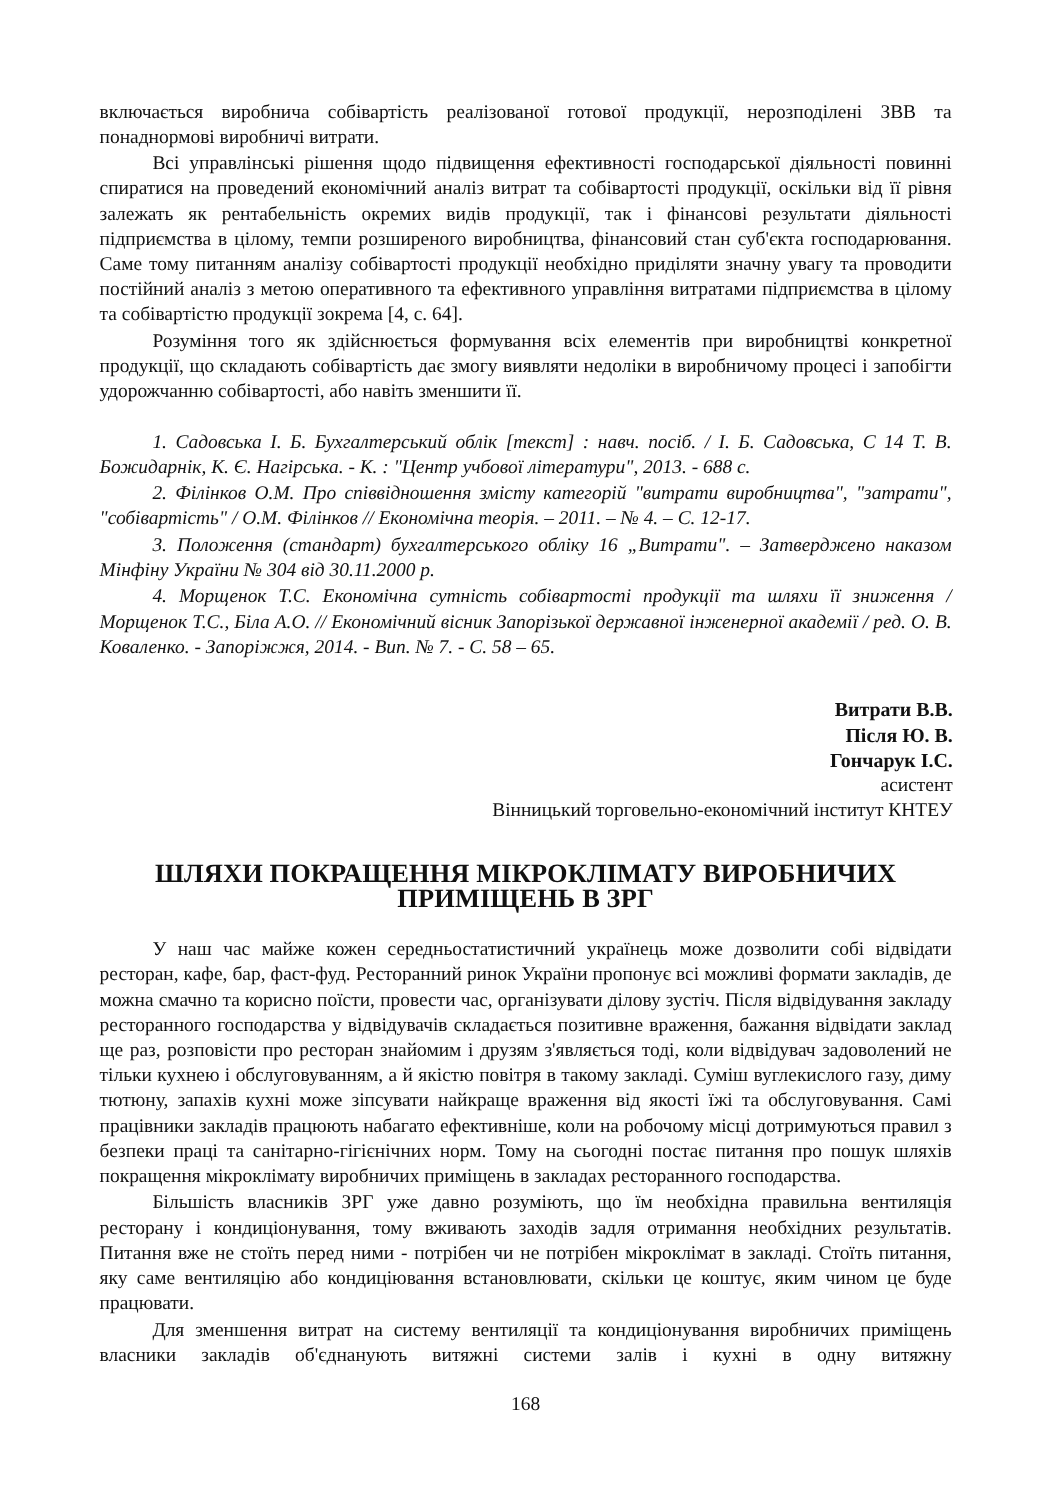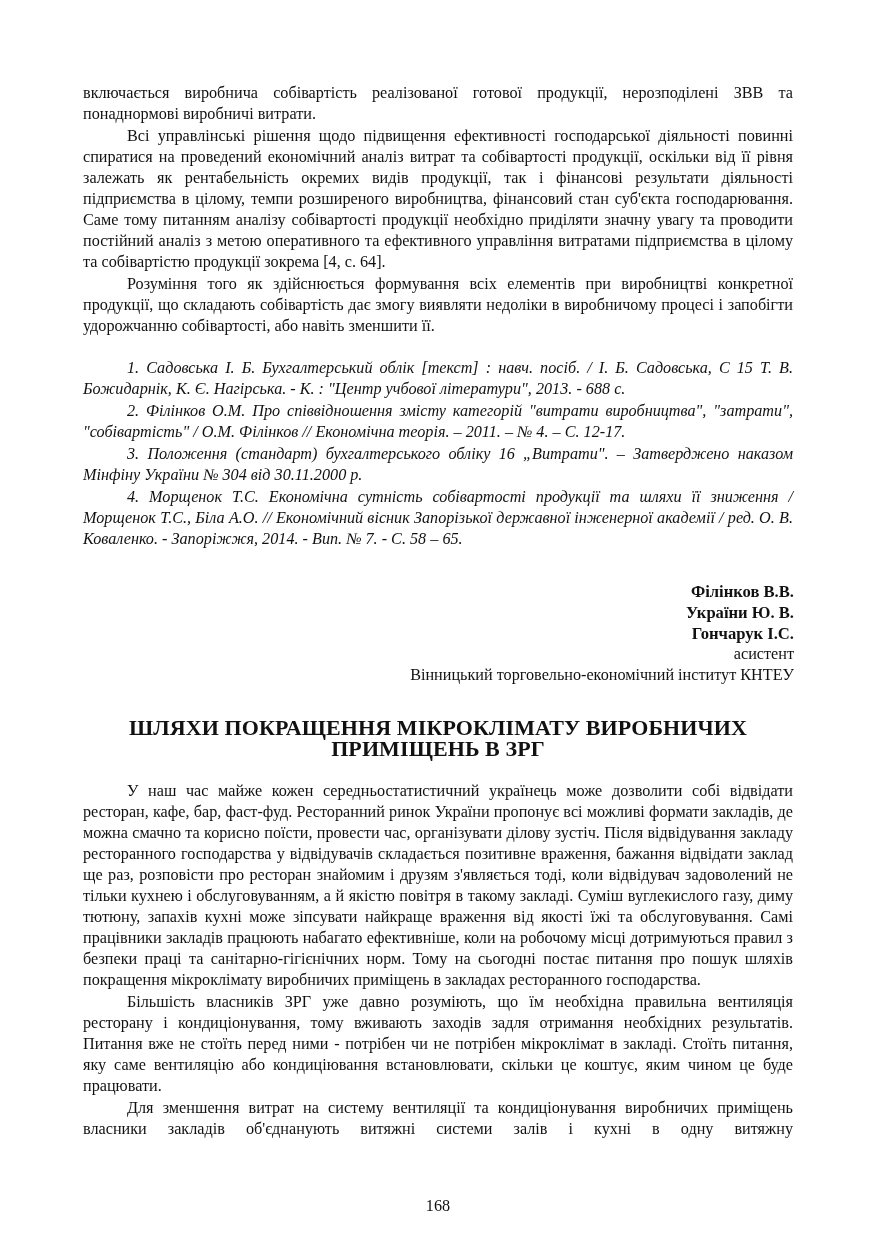--- a/index.html
+++ b/index.html
@@ -15,45 +15,45 @@
   .refs p { text-indent: 44px; }
   .authors { margin-top: 31px; text-align: right; }
   .authors .name { font-weight: bold; font-size: 16.6px; line-height: 21px; }
   .authors .role, .authors .inst { font-size: 16.2px; line-height: 21px; }
   .title {
     margin-top: 31px; text-align: center; font-weight: bold; font-size: 22px;
     letter-spacing: 0.1px;
   }
   .body2 { margin-top: 22px; }
   .page-number {
-    position: absolute; left: 0; width: 876px; top: 1197px; text-align: center;
+    position: absolute; left: 0; width: 876px; top: 1161px; text-align: center;
     font-family: "Liberation Serif", "DejaVu Serif", serif; font-size: 16.2px; color: #111;
   }
 </style>
 </head>
 <body>
 
 <div class="page">
 
   <div>
     <p>включається виробнича собівартість реалізованої готової продукції, нерозподілені ЗВВ та понаднормові виробничі витрати.</p>
     <p class="indent">Всі управлінські рішення щодо підвищення ефективності господарської діяльності повинні спиратися на проведений економічний аналіз витрат та собівартості продукції, оскільки від її рівня залежать як рентабельність окремих видів продукції, так і фінансові результати діяльності підприємства в цілому, темпи розширеного виробництва, фінансовий стан суб'єкта господарювання. Саме тому питанням аналізу собівартості продукції необхідно приділяти значну увагу та проводити постійний аналіз з метою оперативного та ефективного управління витратами підприємства в цілому та собівартістю продукції зокрема [4, с. 64].</p>
     <p class="indent">Розуміння того як здійснюється формування всіх елементів при виробництві конкретної продукції, що складають собівартість дає змогу виявляти недоліки в виробничому процесі і запобігти удорожчанню собівартості, або навіть зменшити її.</p>
   </div>
 
   <div class="refs">
-    <p>1. Садовська І. Б. Бухгалтерський облік [текст] : навч. посіб. / І. Б. Садовська, С 15 Т. В. Божидарнік, К. Є. Нагірська. - К. : "Центр учбової літератури", 2013. - 688 с.</p>
+    <p>1. Садовська І. Б. Бухгалтерський облік [текст] : навч. посіб. / І. Б. Садовська, С 14 Т. В. Божидарнік, К. Є. Нагірська. - К. : "Центр учбової літератури", 2013. - 688 с.</p>
     <p>2. Філінков О.М. Про співвідношення змісту категорій "витрати виробництва", "затрати", "собівартість" / О.М. Філінков // Економічна теорія. – 2011. – № 4. – С. 12-17.</p>
     <p>3. Положення (стандарт) бухгалтерського обліку 16 „Витрати". – Затверджено наказом Мінфіну України № 304 від 30.11.2000 р.</p>
     <p>4. Морщенок Т.С. Економічна сутність собівартості продукції та шляхи її зниження / Морщенок Т.С., Біла А.О. // Економічний вісник Запорізької державної інженерної академії / ред. О. В. Коваленко. - Запоріжжя, 2014. - Вип. № 7. - С. 58 – 65.</p>
   </div>
 
   <div class="authors">
-    <div class="name">Філінков В.В.</div>
-    <div class="name">України Ю. В.</div>
+    <div class="name">Витрати В.В.</div>
+    <div class="name">Після Ю. В.</div>
     <div class="name">Гончарук І.С.</div>
     <div class="role">асистент</div>
     <div class="inst">Вінницький торговельно-економічний інститут КНТЕУ</div>
   </div>
 
   <div class="title">ШЛЯХИ ПОКРАЩЕННЯ МІКРОКЛІМАТУ ВИРОБНИЧИХ ПРИМІЩЕНЬ В ЗРГ</div>
 
   <div class="body2">
     <p class="indent">У наш час майже кожен середньостатистичний українець може дозволити собі відвідати ресторан, кафе, бар, фаст-фуд. Ресторанний ринок України пропонує всі можливі формати закладів, де можна смачно та корисно поїсти, провести час, організувати ділову зустіч. Після відвідування закладу ресторанного господарства у відвідувачів складається позитивне враження, бажання відвідати заклад ще раз, розповісти про ресторан знайомим і друзям з'являється тоді, коли відвідувач задоволений не тільки кухнею і обслуговуванням, а й якістю повітря в такому закладі. Суміш вуглекислого газу, диму тютюну, запахів кухні може зіпсувати найкраще враження від якості їжі та обслуговування. Самі працівники закладів працюють набагато ефективніше, коли на робочому місці дотримуються правил з безпеки праці та санітарно-гігієнічних норм. Тому на сьогодні постає питання про пошук шляхів покращення мікроклімату виробничих приміщень в закладах ресторанного господарства.</p>
     <p class="indent">Більшість власників ЗРГ уже давно розуміють, що їм необхідна правильна вентиляція ресторану і кондиціонування, тому вживають заходів задля отримання необхідних результатів. Питання вже не стоїть перед ними - потрібен чи не потрібен мікроклімат в закладі. Стоїть питання, яку саме вентиляцію або кондиціювання встановлювати, скільки це коштує, яким чином це буде працювати.</p>

